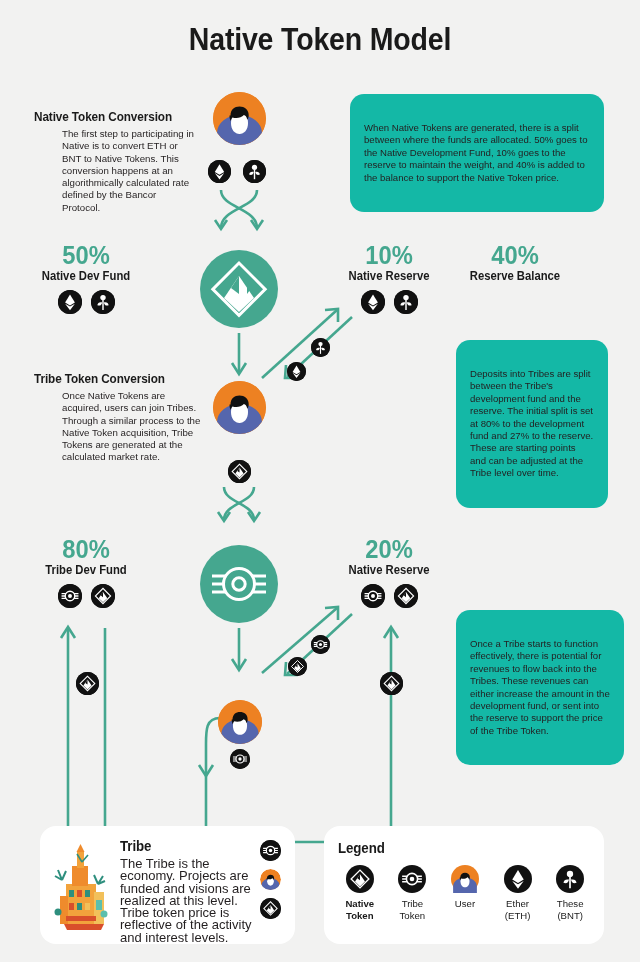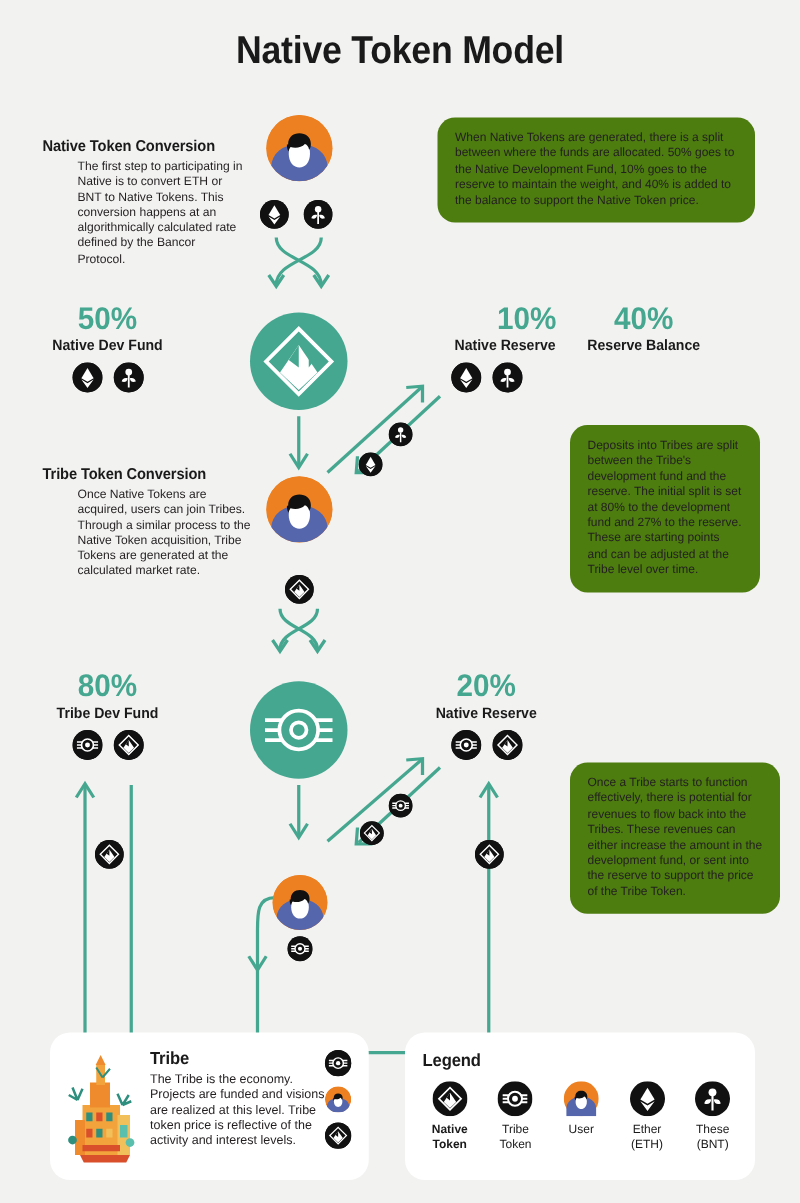--- a/index.html
+++ b/index.html
@@ -28,22 +28,22 @@
     font-weight: 700; font-size: 12.5px; color: #1a1a1a;
     margin-bottom: 4px; letter-spacing: -0.1px;
     transform: scaleX(0.94); transform-origin: left;
   }
   .blk p {
     font-size: 9.7px; line-height: 12.3px; color: #231f20; margin-left: 28px;
   }
 
   
   .callout {
-    position: absolute; background: #4d7c0f; border-radius: 14px;
-    padding: 11px 14px;
+    position: absolute; background: #14b8a6; border-radius: 14px;
+    padding: 28px 14px;
     font-size: 9.6px; line-height: 12.4px; color: #231f20;
   }
 
   
   .pct { position: absolute; text-align: center; }
   .pct .num {
     font-family: "Liberation Sans Narrow", "Liberation Sans", sans-serif;
     font-weight: 700; font-size: 25px; color: #45a78f; line-height: 26px;
     transform: scaleX(0.95); transform-origin: center;
   }
@@ -70,21 +70,21 @@
 
   
   .card {
     position: absolute; background: #fff; border-radius: 16px;
   }
   .card h4 {
     font-family: "Liberation Sans Narrow", "Liberation Sans", sans-serif;
     font-weight: 700; font-size: 14px; color: #1a1a1a; letter-spacing: -0.1px;
     transform: scaleX(0.95); transform-origin: left;
   }
-  .card p { font-size: 10px; line-height: 12.3px; color: #231f20; }
+  .card p { font-size: 13px; line-height: 12.3px; color: #231f20; }
 
   .legend-items { display: flex; gap: 13px; margin-top: 9px; padding-left: 2px; }
   .legend-item { width: 47px; text-align: center; }
   .legend-item .cap {
     font-size: 9.6px; line-height: 11.5px; color: #1a1a1a; margin-top: 5px;
     font-family: "Liberation Sans", sans-serif;
   }
   .legend-item .ic { display: flex; justify-content: center; }
 </style>
 </head>
@@ -207,21 +207,21 @@
 
   <div class="circle-big" style="left:200px; top:250px; width:78px; height:78px;">
     <svg viewBox="0 0 78 78" width="78" height="78">
       <rect x="39" y="13" width="37" height="37" transform="rotate(45 39 13)" fill="none" stroke="#fff" stroke-width="3"></rect>
       <path d="M39 26 L54 48 L39 62 L24 48 Z" fill="#fff"></path>
       <path d="M39 26 L39 44 L31 38 Z" fill="#45a78f"></path>
       <path d="M47 36 L50 40 L47 44 Z" fill="#45a78f"></path>
     </svg>
   </div>
 
-  <div class="pct" style="left:330px; top:242px; width:118px;text-align:right;">
+  <div class="pct" style="left:330px; top:242px; width:118px;">
     <div class="num">10%</div>
     <div class="lbl">Native Reserve</div>
     <div class="icons">
       <span class="badge" style="width:24px;height:24px;">
         <svg viewBox="0 0 23 23">
             <circle cx="11.5" cy="11.5" r="11.5" fill="#111"></circle>
         <path d="M11.5 4.2 L16.2 12 L11.5 14.8 L6.8 12 Z" fill="#fff"></path>
         <path d="M11.5 15.9 L16.2 13.1 L11.5 19.5 L6.8 13.1 Z" fill="#fff"></path>
           </svg>
       </span>

